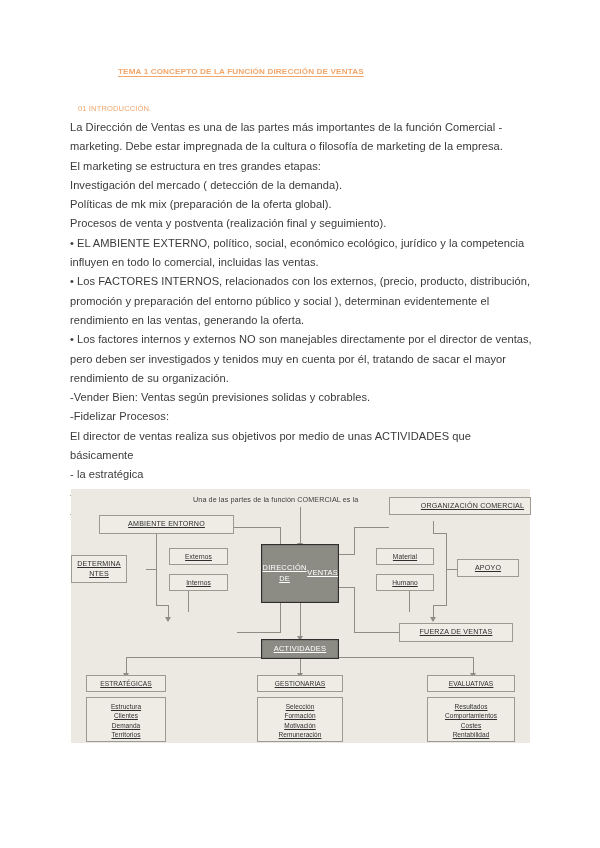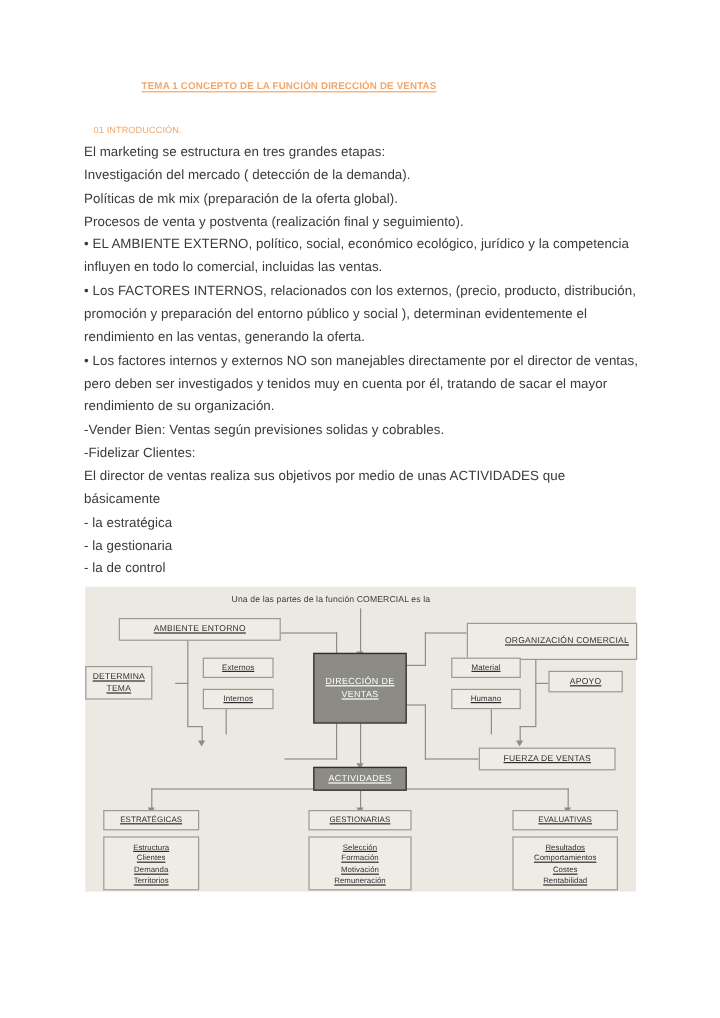--- a/index.html
+++ b/index.html
@@ -133,29 +133,30 @@
 </style>
 </head>
 <body>
 
 <div class="page">
 
   <div class="doc-title">TEMA 1 CONCEPTO DE LA FUNCIÓN DIRECCIÓN DE VENTAS</div>
   <div class="section-title">01 INTRODUCCIÓN.</div>
 
   <div class="body-text">
+    <p>La Dirección de Ventas es una de las partes más importantes de la función Comercial - marketing. Debe estar impregnada de la cultura o filosofía de marketing de la empresa.</p>
     <p>El marketing se estructura en tres grandes etapas:</p>
     <p>Investigación del mercado ( detección de la demanda).</p>
     <p>Políticas de mk mix (preparación de la oferta global).</p>
     <p>Procesos de venta y postventa (realización final y seguimiento).</p>
     <p>• EL AMBIENTE EXTERNO, político, social, económico ecológico, jurídico y la competencia influyen en todo lo comercial, incluidas las ventas.</p>
     <p>• Los FACTORES INTERNOS, relacionados con los externos, (precio, producto, distribución, promoción y preparación del entorno público y social ), determinan evidentemente el rendimiento en las ventas, generando la oferta.</p>
     <p>• Los factores internos y externos NO son manejables directamente por el director de ventas, pero deben ser investigados y tenidos muy en cuenta por él, tratando de sacar el mayor rendimiento de su organización.</p>
     <p>-Vender Bien: Ventas según previsiones solidas y cobrables.</p>
-    <p>-Fidelizar Clientes:</p>
+    <p>-Fidelizar Procesos:</p>
     <p>El director de ventas realiza sus objetivos por medio de unas ACTIVIDADES que básicamente</p>
     <p>- la estratégica</p>
     <p>- la gestionaria</p>
     <p>- la de control</p>
   </div>
 
   <div class="diagram">
 
     <div class="cap" style="left:122px; top:6px;">Una de las partes de la función COMERCIAL es la</div>
 
@@ -214,41 +215,41 @@
     <div class="ln lnh" style="left:229px; top:168px; width:174px;"></div>
     <div class="ln lnv" style="left:55px; top:168px; height:18px;"></div>
     <div class="arw arw-d" style="left:52px; top:184px;"></div>
     <div class="ln lnv" style="left:229px; top:168px; height:18px;"></div>
     <div class="arw arw-d" style="left:226px; top:184px;"></div>
     <div class="ln lnv" style="left:402px; top:168px; height:18px;"></div>
     <div class="arw arw-d" style="left:399px; top:184px;"></div>
 
     <div class="node" style="left:28px; top:26px; width:135px; height:19px;">AMBIENTE ENTORNO</div>
 
-    <div class="node" style="left:318px; top:30px; width:142px; height:31px;padding-left:25px;">ORGANIZACIÓN COMERCIAL</div>
+    <div class="node" style="left:318px; top:8px; width:142px; height:18px;padding-left:25px;">ORGANIZACIÓN COMERCIAL</div>
 
     <div class="node" style="left:0px; top:66px; width:56px; height:28px; flex-direction:column; line-height:10px;">
       <span>DETERMINA</span>
-      <span>TEMA</span>
+      <span>NTES</span>
     </div>
 
     <div class="node small" style="left:98px; top:59px; width:59px; height:17px;">Externos</div>
 
     <div class="node small" style="left:98px; top:85px; width:59px; height:17px;">Internos</div>
 
     <div class="node small" style="left:305px; top:59px; width:58px; height:17px;">Material</div>
 
     <div class="node small" style="left:305px; top:85px; width:58px; height:17px;">Humano</div>
 
     <div class="node" style="left:386px; top:70px; width:62px; height:18px;">APOYO</div>
 
 
     <div class="node" style="left:328px; top:134px; width:114px; height:19px;">FUERZA DE VENTAS</div>
 
-    <div class="node dark" style="left:190px; top:55px; width:78px; height:59px; flex-direction:column;">
+    <div class="node dark" style="left:190px; top:55px; width:78px; height:59px; flex-direction:row;">
       <span>DIRECCIÓN DE</span>
       <span>VENTAS</span>
     </div>
 
     <div class="node dark" style="left:190px; top:150px; width:78px; height:20px;">ACTIVIDADES</div>
 
     <div class="node small" style="left:15px; top:186px; width:80px; height:17px;">ESTRATÉGICAS</div>
     <div class="node list" style="left:15px; top:208px; width:80px; height:45px;">
       <div>Estructura</div>
       <div>Clientes</div>

